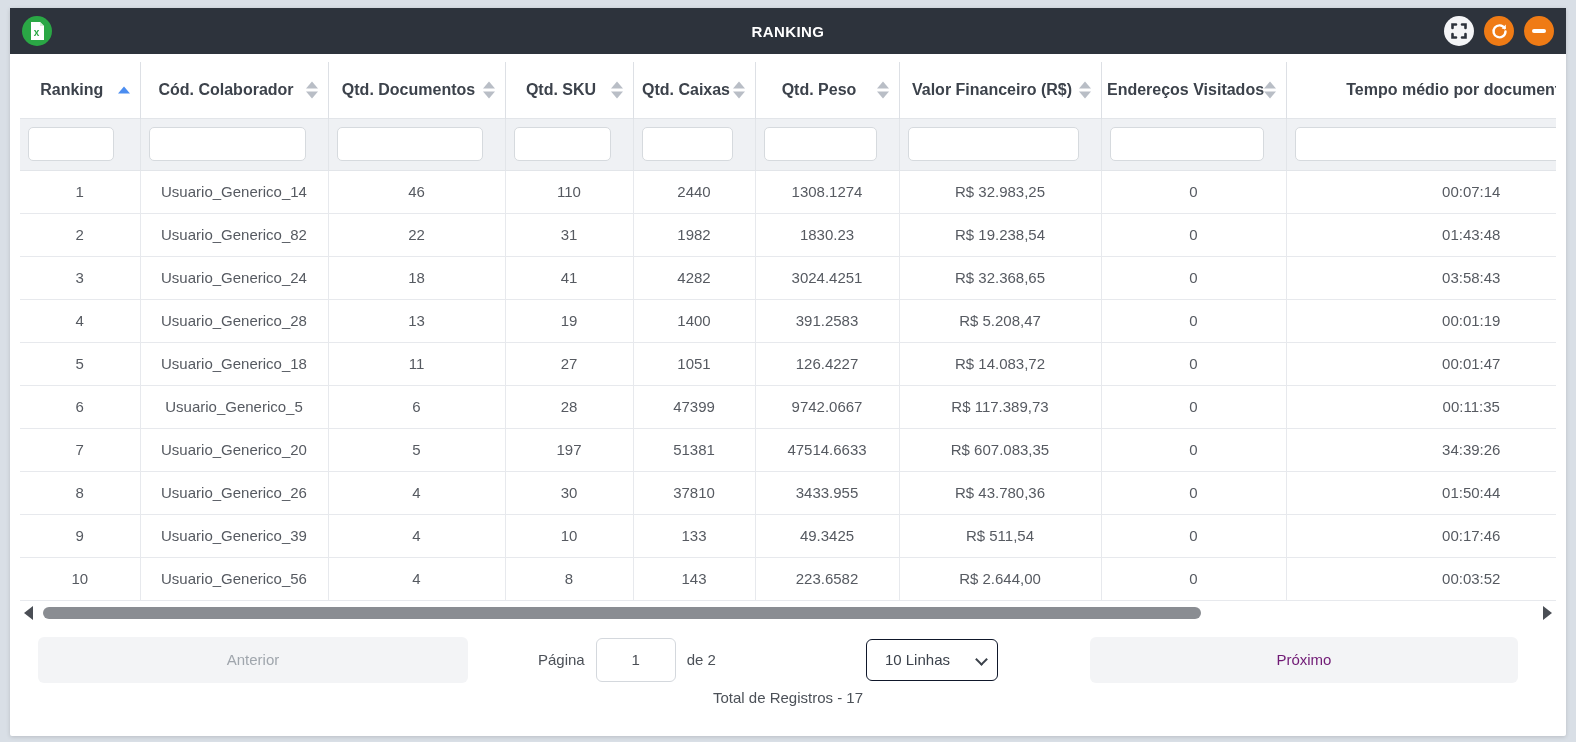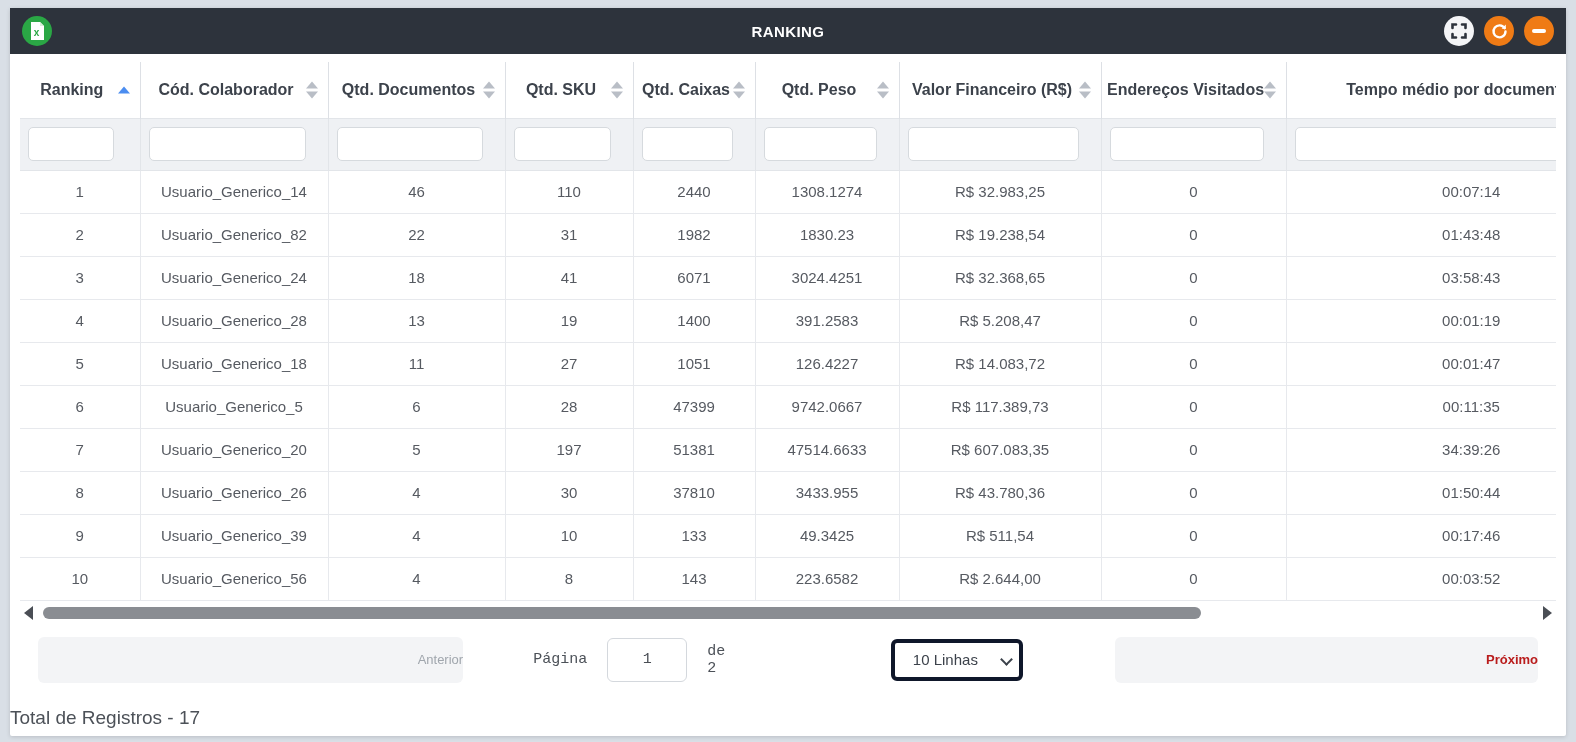--- a/index.html
+++ b/index.html
@@ -65,37 +65,37 @@
   }
   
   .hscroll { height:20px; margin:2px 14px 0 14px; display:flex; align-items:center; flex:0 0 auto; }
   .scroll-arrow { width:0; height:0; cursor:pointer; }
   .arrow-left { border-top:7px solid transparent; border-bottom:7px solid transparent; border-right:9px solid #4a4e55; }
   .arrow-right { border-top:7px solid transparent; border-bottom:7px solid transparent; border-left:9px solid #4a4e55; }
   .scroll-track { flex:1; height:14px; margin:0 8px; position:relative; }
   .scroll-thumb { position:absolute; left:2px; top:1px; width:77.5%; height:12px; background:#8a8d92; border-radius:7px; cursor:grab; }
   
   .pagination { display:flex; align-items:center; padding:14px 28px 0 28px; flex:0 0 auto; }
-  .pg-btn { height:46px; border:none; border-radius:6px; background:#f3f4f6; font-size:13px; cursor:pointer;
-    font-family:inherit;text-align:right; }
+  .pg-btn { height:46px; border:none; border-radius:6px; background:#f3f4f6; font-size:15px; cursor:pointer;
+    font-family:inherit; }
   .pg-prev { width:430px; color:#a0a6ad; }
-  .pg-next { width:428px; color:#b91c1c; font-weight:bold; margin-left:92px; }
+  .pg-next { width:428px; color:#701a75; font-weight:normal; margin-left:92px; }
   .pg-label { font-size:15px; color:#4c5158; }
-  .pg-group { display:flex; align-items:center; gap:20px; margin-left:70px;font-family:Liberation Mono, monospace; }
+  .pg-group { display:flex; align-items:center; gap:11px; margin-left:70px; }
   .page-input { width:80px; height:44px; border:1px solid #d4d8dd; border-radius:6px; text-align:center;
     font-size:15px; color:#4a4e55; outline:none; font-family:inherit; }
   .rows-select-wrap { position:relative; margin-left:150px; }
   .rows-select {
-    width:132px; height:42px; border:4px solid #0f172a; border-radius:6px; background:#fff;
+    width:132px; height:42px; border:1px solid #0f172a; border-radius:6px; background:#fff;
     font-size:15px; color:#3c424b; padding:0 30px 0 18px; appearance:none; -webkit-appearance:none;
     outline:none; cursor:pointer; font-family:inherit;
   }
   .select-chevron { position:absolute; right:12px; top:16px; width:9px; height:9px;
     border-right:2px solid #3c424b; border-bottom:2px solid #3c424b; transform:rotate(45deg); pointer-events:none; }
-  .footer-total { font-size:19px; color:#4c5158; margin-top:24px; }
+  .footer-total { text-align:center; font-size:15px; color:#4c5158; margin-top:6px; }
 </style>
 </head>
 <body>
 
 <div class="window">
 
   <div class="titlebar">
     <button class="round-btn btn-green" title="">
       <span style="display:flex;">
         <svg width="16" height="18" viewBox="0 0 16 18">
@@ -256,21 +256,21 @@
             <td>1830.23</td>
             <td>R$ 19.238,54</td>
             <td>0</td>
             <td>01:43:48</td>
           </tr>
           <tr>
             <td>3</td>
             <td>Usuario_Generico_24</td>
             <td>18</td>
             <td>41</td>
-            <td>6071</td>
+            <td>4282</td>
             <td>3024.4251</td>
             <td>R$ 32.368,65</td>
             <td>0</td>
             <td>03:58:43</td>
           </tr>
           <tr>
             <td>4</td>
             <td>Usuario_Generico_28</td>
             <td>13</td>
             <td>19</td>

